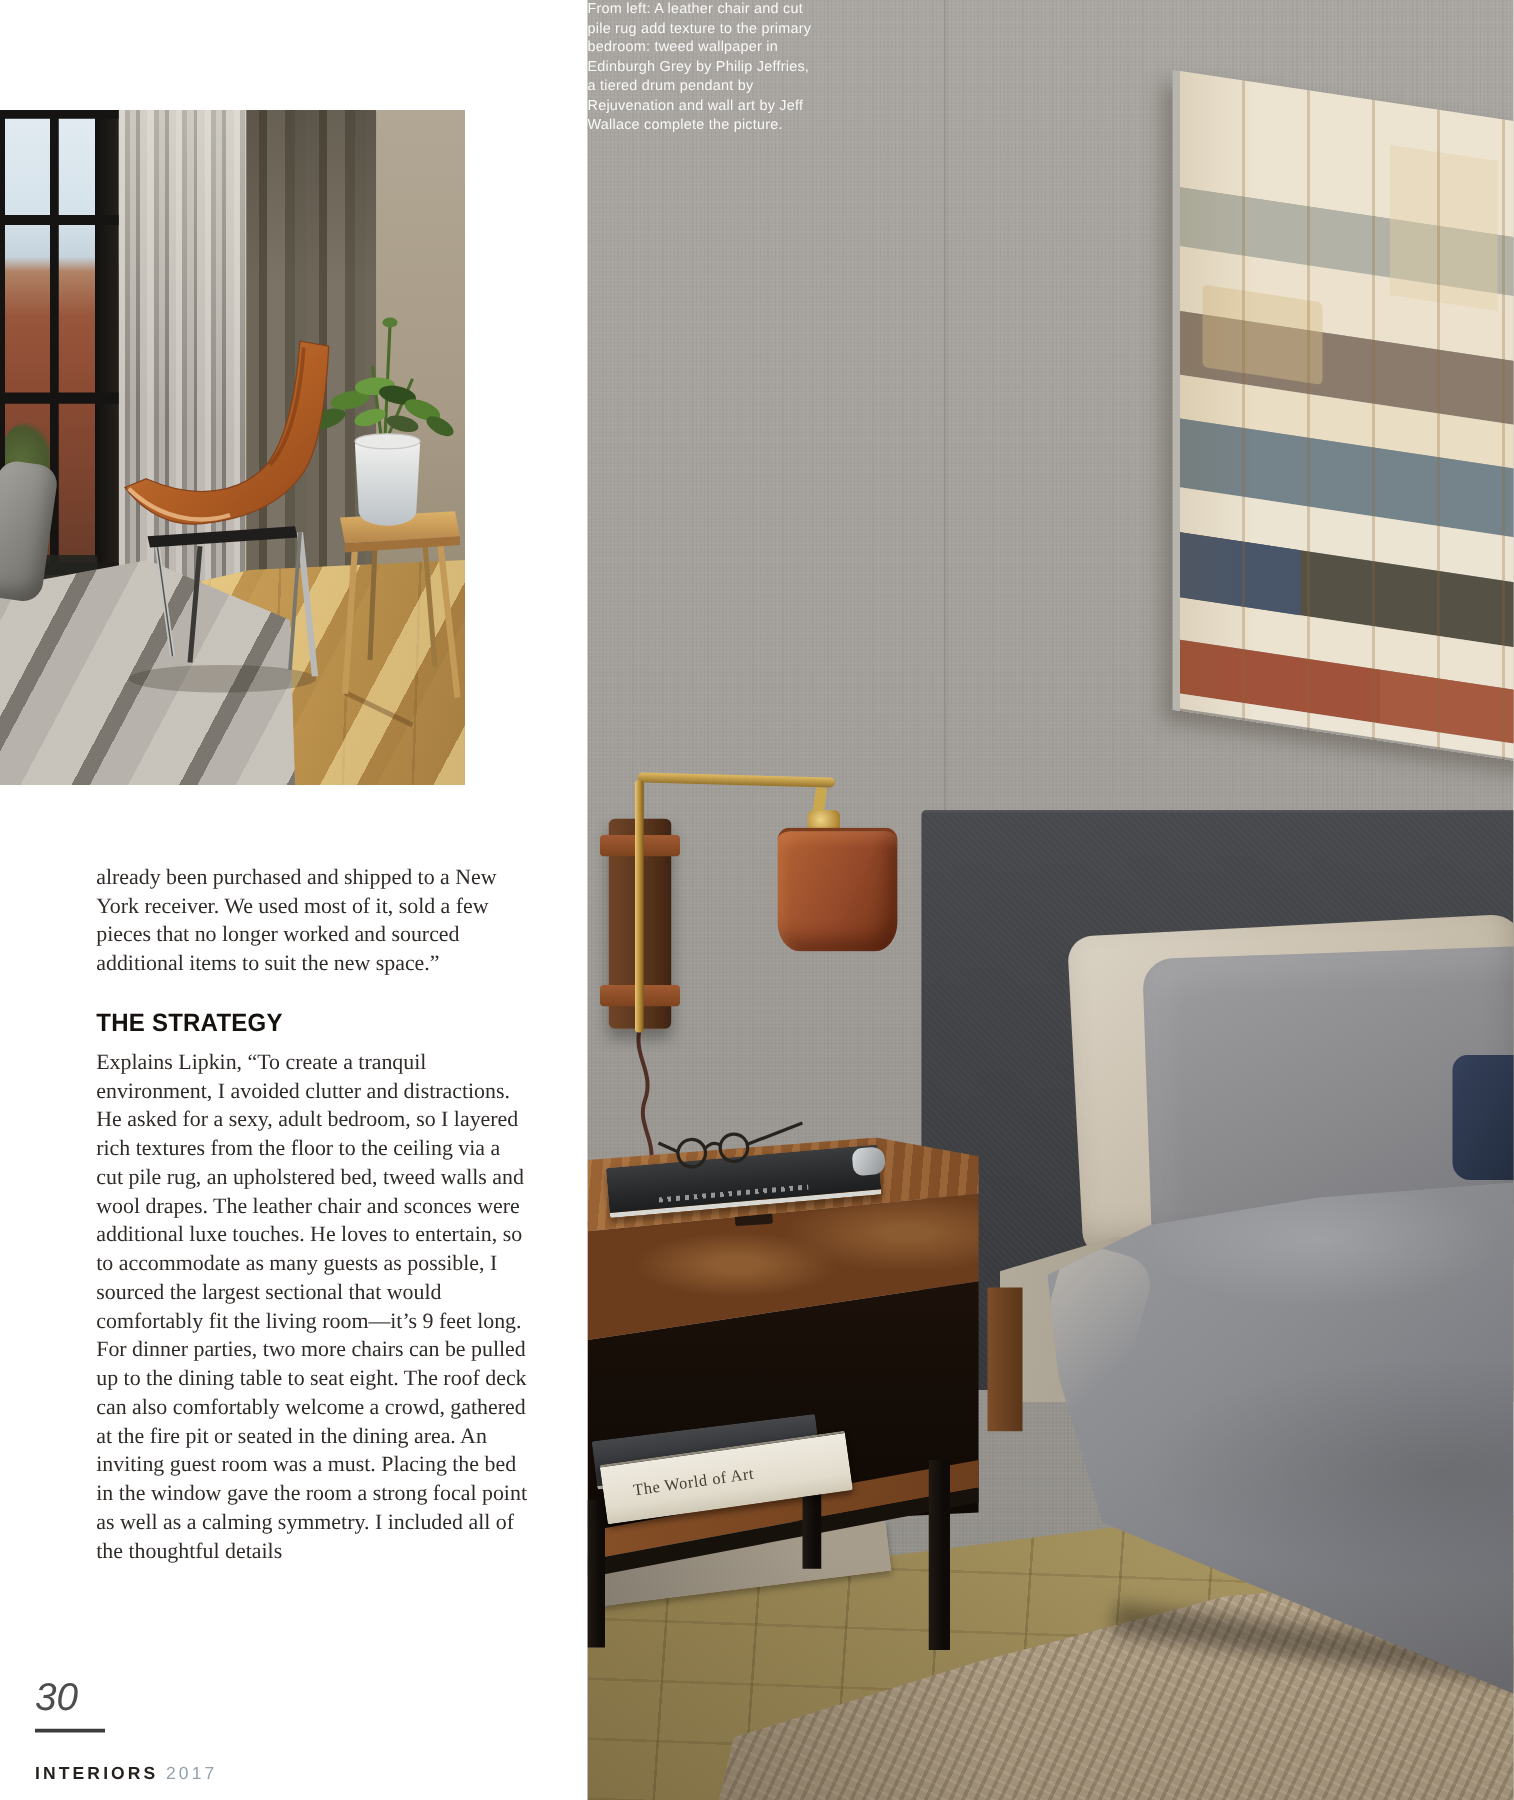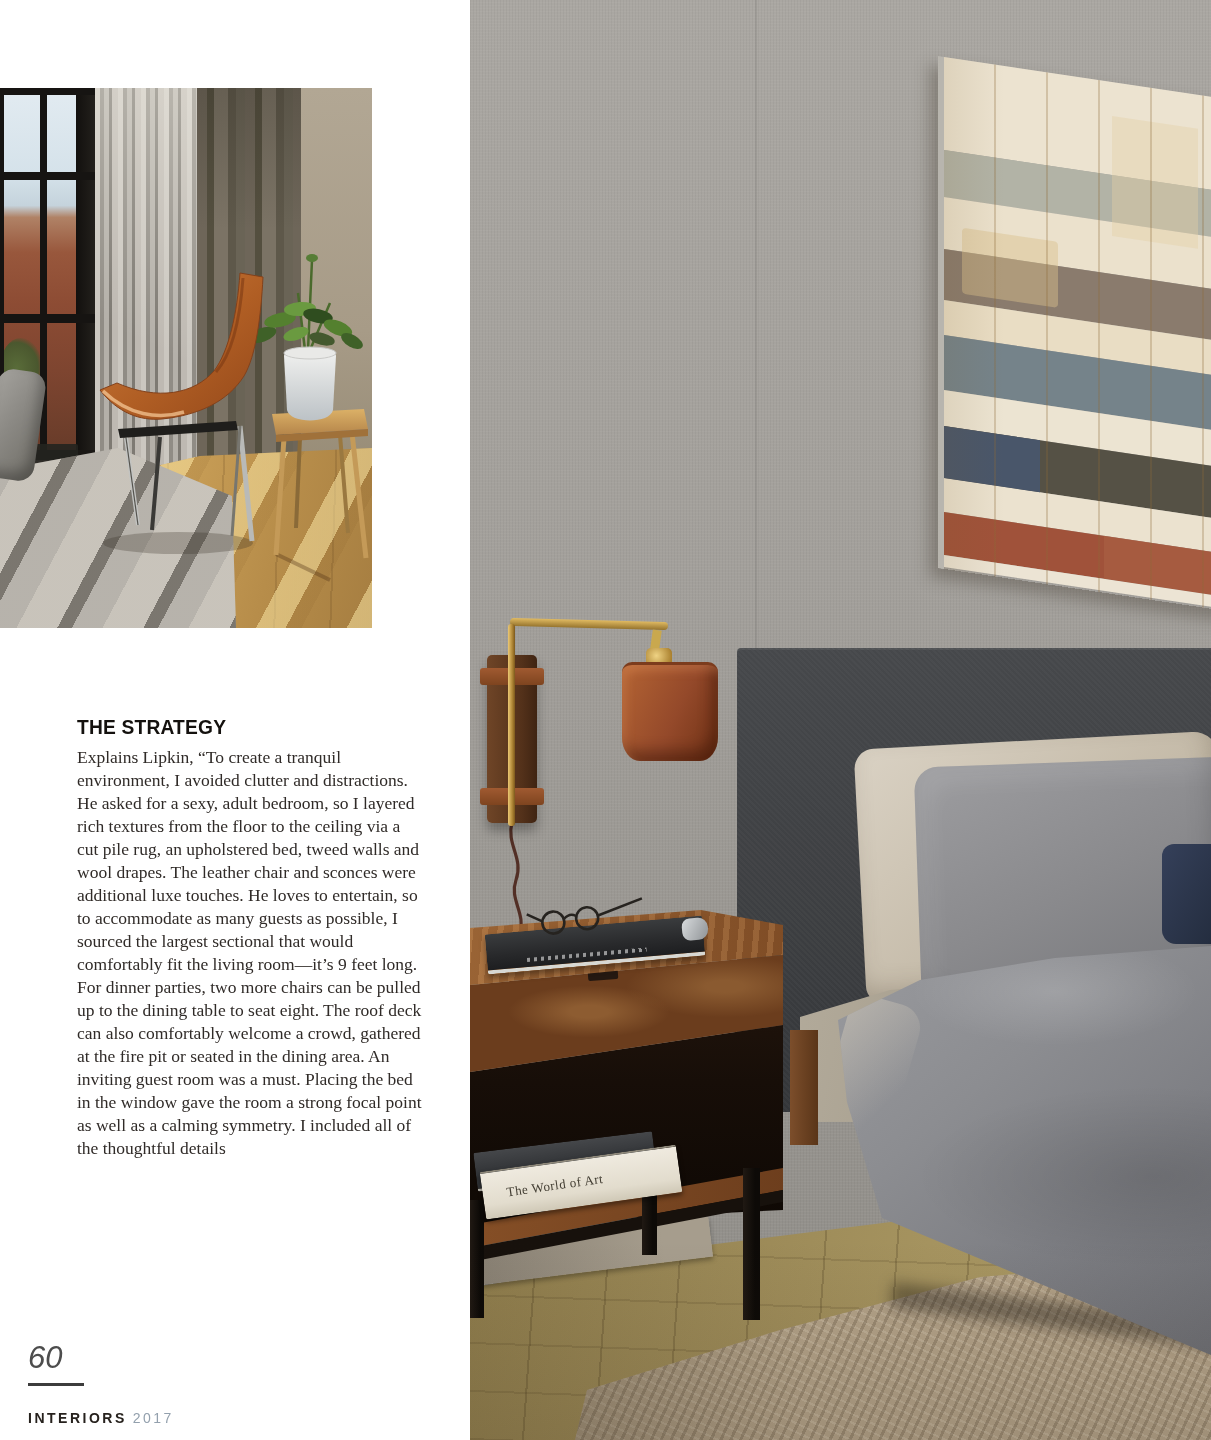--- a/index.html
+++ b/index.html
@@ -276,26 +276,27 @@
       <path d="M100,302 C118,325 140,333 162,331 C200,327 228,313 244,288
                C256,268 261,228 263,189 L240,185 C237,226 229,263 214,283
                C194,306 158,313 117,295 Z" fill="url(#leather)" stroke="#83411b" stroke-width="1"></path>
       <path d="M103,303 C128,327 158,332 184,324" stroke="rgba(255,214,165,.65)" stroke-width="3.5" fill="none"></path>
       <path d="M243,190 C240,232 232,266 216,284" stroke="rgba(120,55,18,.55)" stroke-width="3" fill="none"></path>
     </g>
   </svg>
 </div>
 
 <div id="article" class="abs">
+  <p>already been purchased and shipped to a New York receiver. We used most of it, sold a few pieces that no longer worked and sourced additional items to suit the new space.”</p>
   <h2>THE STRATEGY</h2>
   <p>Explains Lipkin, “To create a tranquil environment, I avoided clutter and distractions. He asked for a sexy, adult bedroom, so I layered rich textures from the floor to the ceiling via a cut pile rug, an upholstered bed, tweed walls and wool drapes. The leather chair and sconces were additional luxe touches. He loves to entertain, so to accommodate as many guests as possible, I sourced the largest sectional that would comfortably fit the living room—it’s 9 feet long. For dinner parties, two more chairs can be pulled up to the dining table to seat eight. The roof deck can also comfortably welcome a crowd, gathered at the fire pit or seated in the dining area. An inviting guest room was a must. Placing the bed in the window gave the room a strong focal point as well as a calming symmetry. I included all of the thoughtful details</p>
 </div>
 
 <div id="folio" class="abs">
-  <div class="num">60</div>
+  <div class="num">30</div>
   <div class="rule"></div>
 </div>
 <div id="footer-brand" class="abs">
   <span class="brand">INTERIORS</span><span class="year">2017</span>
 </div>
 
 <div id="photo-right" class="abs">
   <div class="abs wall-seam"></div>
 
   <div id="artwork" class="abs">
@@ -373,13 +374,14 @@
       <circle cx="28" cy="24" r="11" stroke="#26231f" stroke-width="2.6" fill="none"></circle>
       <circle cx="62" cy="22" r="11" stroke="#26231f" stroke-width="2.6" fill="none"></circle>
       <path d="M39,21 Q45,15 51,19" stroke="#26231f" stroke-width="2.4" fill="none"></path>
       <path d="M73,20 L118,6" stroke="#26231f" stroke-width="2.6" fill="none"></path>
       <path d="M17,22 L2,14" stroke="#26231f" stroke-width="2.6" fill="none"></path>
     </svg>
   </div>
 
   <div class="abs photo-vignette"></div>
 
+  <div id="caption">From left: A leather chair and cut pile rug add texture to the primary bedroom: tweed wallpaper in Edinburgh Grey by Philip Jeffries, a tiered drum pendant by Rejuvenation and wall art by Jeff Wallace complete the picture.</div>
 </div>
 
 </body></html>

